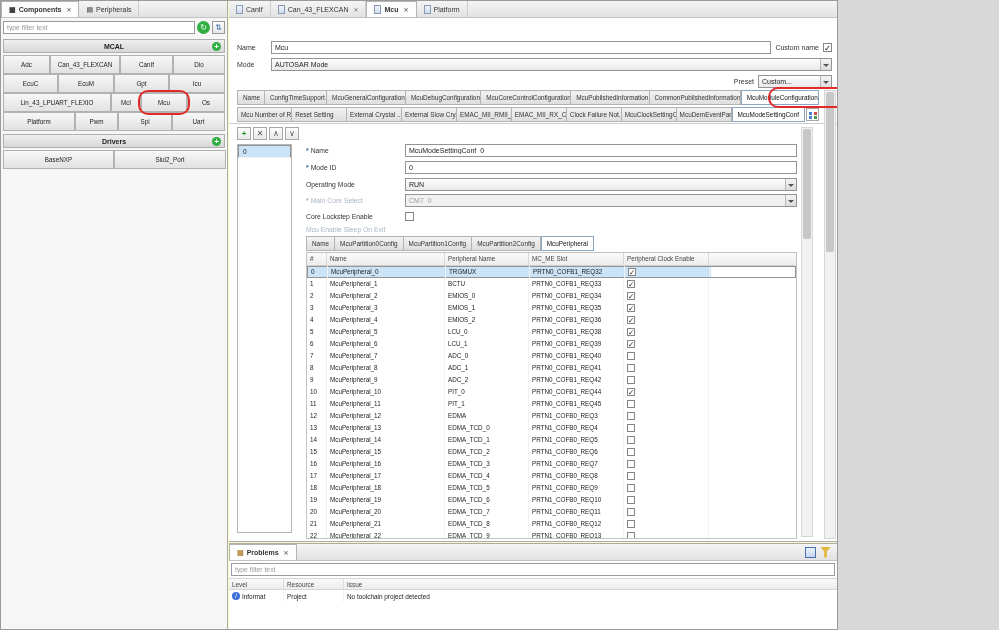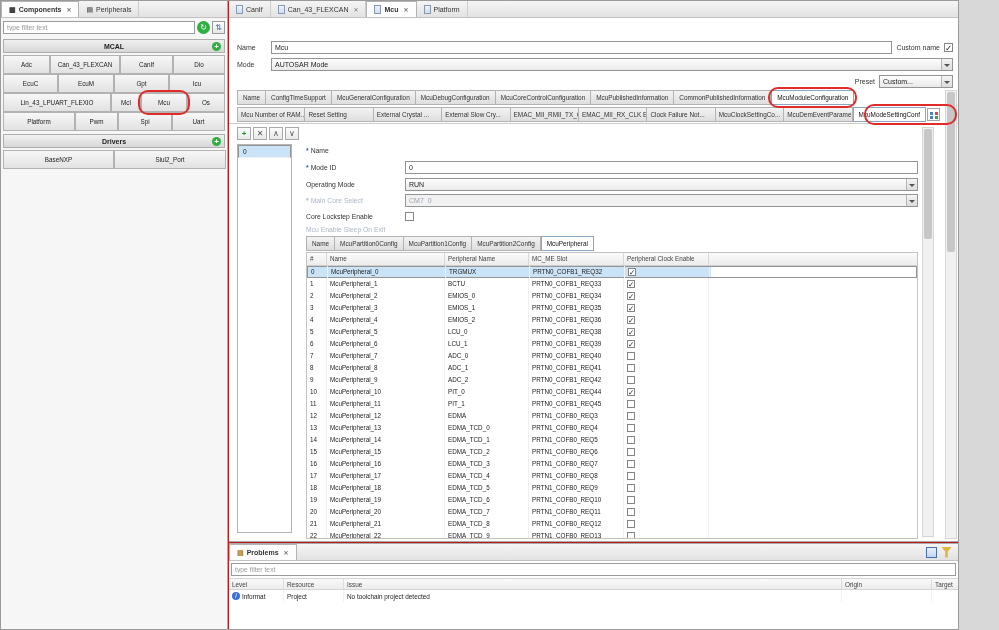--- a/index.html
+++ b/index.html
@@ -1,18 +1,18 @@
 <!DOCTYPE html>
 <html><head>
 <meta charset="utf-8">
 <style>
   *{box-sizing:border-box;margin:0;padding:0;}
   html,body{width:999px;height:630px;}
   body{font-family:"Liberation Sans",sans-serif;background:#d8d8d8;}
-  #app{position:relative;width:959px;height:630px;background:#b91c1c;overflow:hidden;font-size:7px;color:#222;border:1px solid #9a9a9a;}
+  #app{position:relative;width:838px;height:630px;background:#fef9c3;overflow:hidden;font-size:7px;color:#222;border:1px solid #9a9a9a;}
 
   
   .tabbar{height:17px;background:linear-gradient(#f5f5f5,#e2e2e2);border-bottom:1px solid #c2c2c2;display:flex;align-items:stretch;}
   .tab{display:flex;align-items:center;gap:3px;padding:0 7px;font-size:7px;color:#333;border-right:1px solid #cdcdcd;white-space:nowrap;}
   .tab.active{background:#fdfdfd;font-weight:bold;border:1px solid #b3b3b3;border-bottom:none;}
   .tab-ico{font-size:7px;line-height:7px;}
   .closex{font-size:6px;color:#777;margin-left:2px;}
   .filter-in{height:13px;border:1px solid #9b9b9b;background:#fff;font-size:6.8px;padding:0 3px;font-family:inherit;color:#222;}
   .filter-in::placeholder{color:#9a9a9a;}
   .cb{width:9px;height:9px;border:1px solid #858585;background:#fff;font-size:8.5px;line-height:8px;text-align:center;color:#1d1d1d;flex:0 0 auto;display:inline-block;overflow:hidden;}
@@ -232,20 +232,21 @@
         </div>
       <div class="idx-list">
           <div class="idx-item sel">0</div>
         </div>
       <div>
           <div class="srow" style="top: 20px;">
             <span class="slabel">
               <span class="req">*</span>
               <span>Name</span>
             </span>
+            <input class="tin grow" value="McuModeSettingConf_0" style="">
           </div>
           <div class="srow" style="top: 37px;">
             <span class="slabel">
               <span class="req">*</span>
               <span>Mode ID</span>
             </span>
             <input class="tin grow" value="0" style="">
           </div>
           <div class="srow" style="top: 54px;">
             <span class="slabel">

